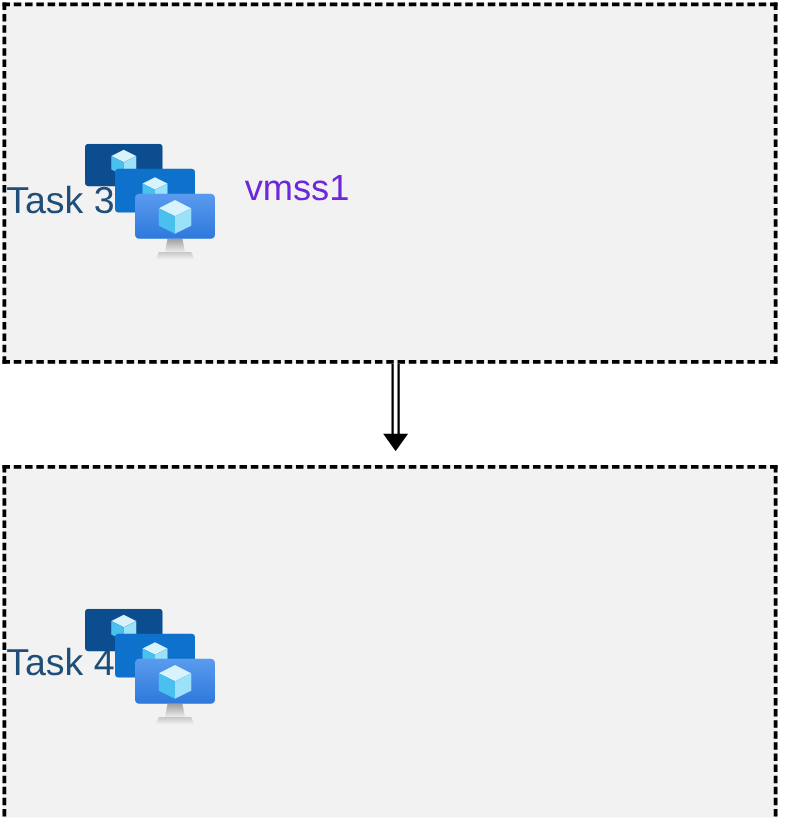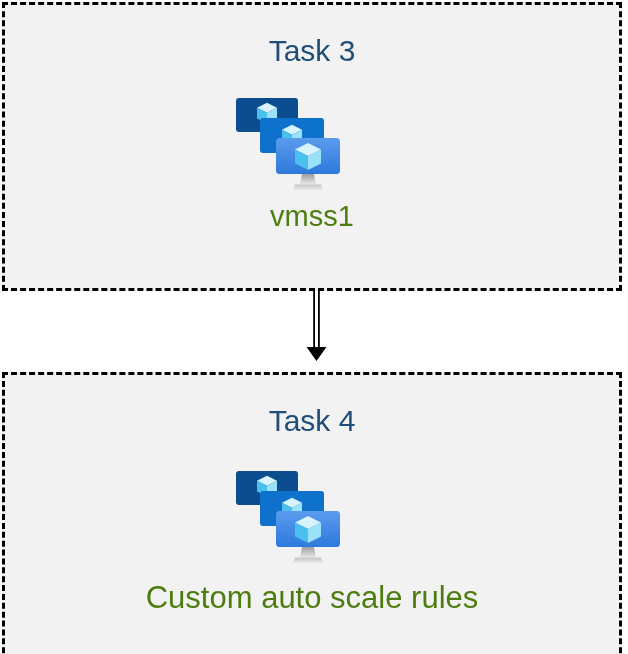--- a/index.html
+++ b/index.html
@@ -15,21 +15,20 @@
     overflow: hidden;
   }
   .task-box {
     position: absolute;
     left: 2px;
     width: 620px;
     box-sizing: border-box;
     border: 3px dashed #000000;
     background: #f2f2f2;
     display: flex;
-    flex-direction: column;
     align-items: center;
   }
   #task3-box { top: 2px; height: 289px; }
   #task4-box { top: 372px; height: 290px; }
 
   .task-title {
     margin-top: 28px;
     font-size: 30px;
     line-height: 36px;
     color: #1f4e79;
@@ -39,21 +38,21 @@
     margin-top: 29px;
     width: 104px;
     height: 93px;
     transform: translateX(-24px); 
   }
   #task4-box .vmss-icon { margin-top: 32px; }
 
   .box-caption {
     margin-top: 8px;
     text-align: center;
-    color: #4d7c0f;
+    color: #6d28d9;
     font-size: 29px;
     line-height: 34px;
   }
   #task4-box .box-caption {
     margin-top: 16px;
     font-size: 31px;
     line-height: 36px;
   }
 
   .connector {
@@ -147,16 +146,13 @@
       <path d="M59,86.5 L85,86.5 L87.5,92.5 L56.5,92.5 Z" fill="url(#gradBase)"></path>
     </g>
     <g>
       <rect x="40" y="40" width="64" height="36" rx="3.5" fill="url(#gradFront)"></rect>
       <polygon points="72,45 85,51.5 72,58 59,51.5" fill="#d9f3fd"></polygon>
       <polygon points="59,51.5 72,58 72,72 59,65.5" fill="#49c0ee"></polygon>
       <polygon points="85,51.5 72,58 72,72 85,65.5" fill="#9ae1f9"></polygon>
     </g>
   </svg>
 
-  <div class="box-caption">
-    <div>Custom auto scale rules</div>
-  </div>
 </div>
 
 </body></html>

